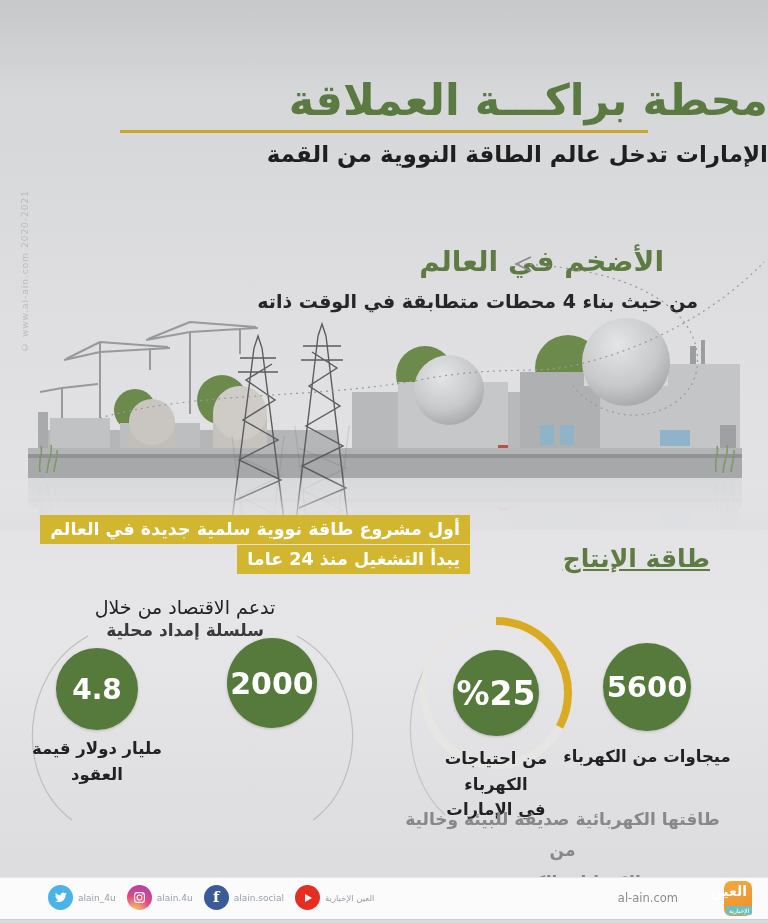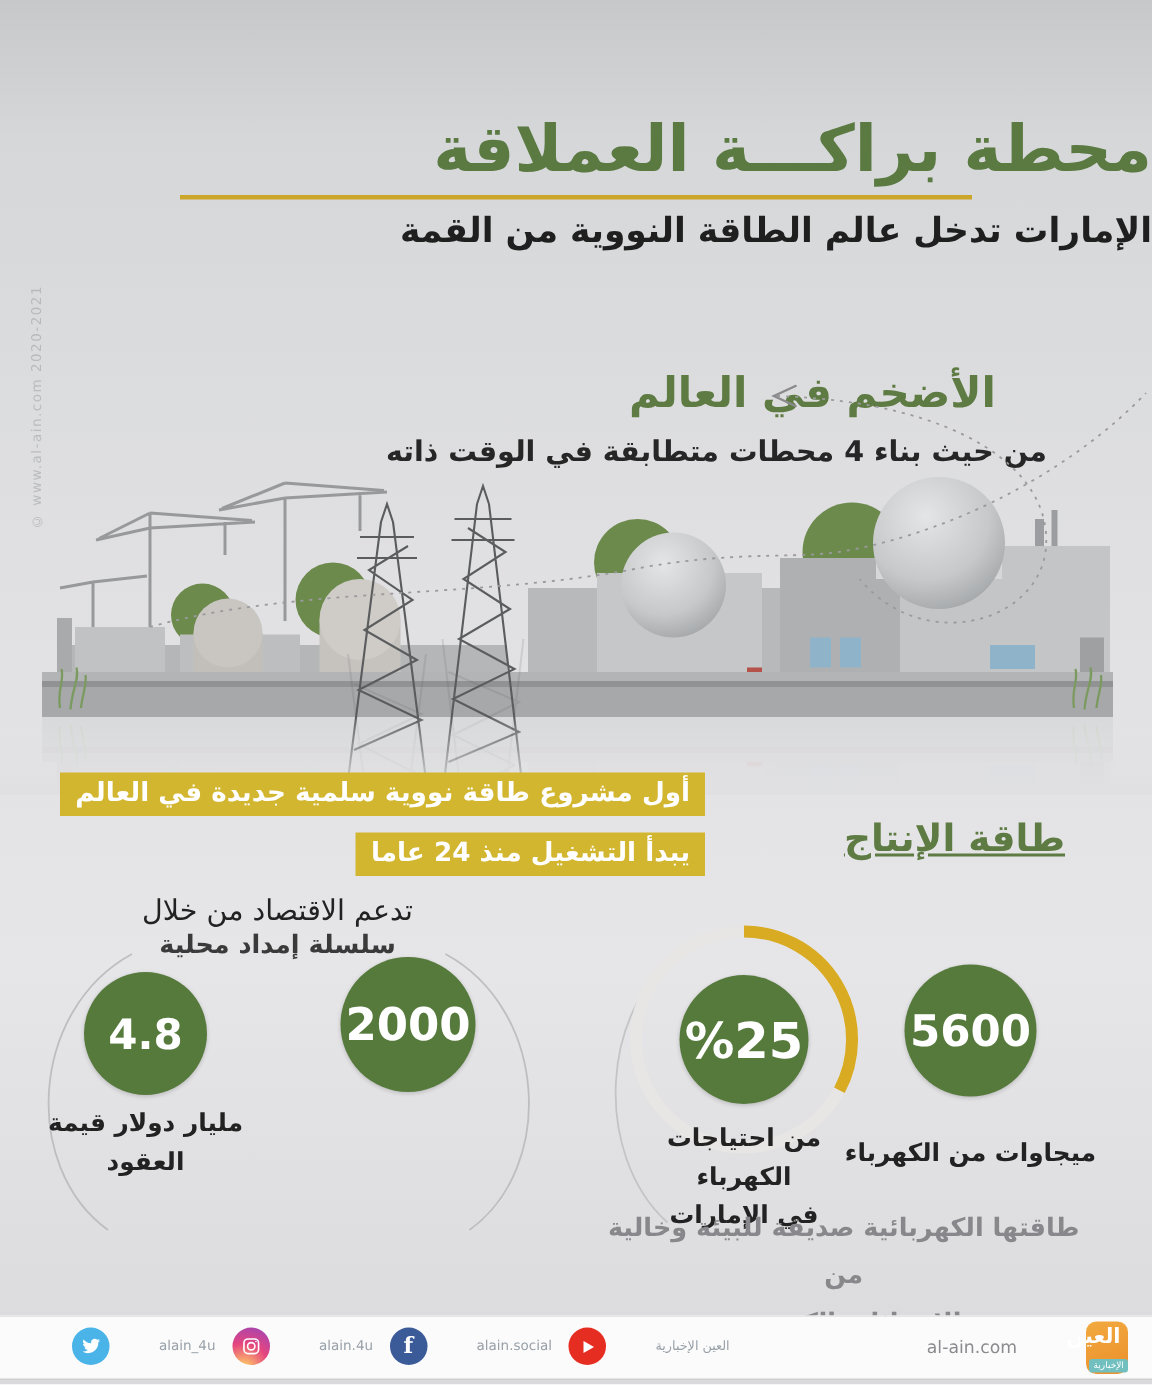--- a/index.html
+++ b/index.html
@@ -23,59 +23,59 @@
   .hero-head{top:245px; right:104px; font-size:28px; font-weight:bold; color:#5d7b42; direction:rtl;}
   .hero-sub{top:290px; right:70px; font-size:19px; font-weight:bold; color:#262626; direction:rtl;}
   
   .scene{top:240px; left:0;}
   
   .banner{top:515px; right:298px; text-align:right; direction:rtl;}
   .banner span{
     display:inline-block; background:#d3b630; color:#ffffff; font-weight:bold;
     font-size:17.5px; padding:4px 10px 5px 10px;
   }
-  .banner .l2{margin-top:11px;}
+  .banner .l2{margin-top:1px;}
   
   .prod-head{top:544px; left:420px; width:290px; text-align:right; font-size:25px; font-weight:bold; color:#5d7b42; direction:rtl;text-decoration:underline;}
   .eco-head{top:596px; left:25px; width:320px; text-align:center; direction:rtl; color:#222;}
   .eco-head .l1{font-size:19px; font-weight:normal;}
   .eco-head .l2{font-size:17px; font-weight:bold; color:#3a3a3a; margin-top:2px;}
   
   .stat-circle{
     border-radius:50%; background:#567a3c; color:#fff; font-weight:bold;
     display:flex; align-items:center; justify-content:center;
     box-shadow:0 1px 3px rgba(0,0,0,.18);
   }
   .c48  {left:56px;  top:648px; width:82px; height:82px; font-size:28px;}
   .c2000{left:227px; top:638px; width:90px; height:90px; font-size:30px;}
   .c5600{left:603px; top:643px; width:88px; height:88px; font-size:29px;}
   .stat-label{font-weight:bold; color:#222; font-size:16.5px; text-align:center; direction:rtl; line-height:1.55;}
   .l48  {left:12px;  top:736px; width:170px;}
   .l2000{left:187px; top:736px; width:170px;}
   .l25  {left:411px; top:746px; width:170px;}
-  .l5600{left:540px; top:744px; width:214px;margin-top:12px;}
+  .l5600{left:540px; top:744px; width:214px;}
   
   .donut{left:417px; top:614px; width:158px; height:158px;}
   .donut-inner{
     position:absolute; left:36px; top:36px; width:86px; height:86px; border-radius:50%;
     background:#567a3c; color:#fff; display:flex; align-items:center; justify-content:center;
     font-size:33px; font-weight:bold; box-shadow:0 1px 3px rgba(0,0,0,.18);
   }
   
   .footnote{left:390px; top:804px; width:345px; text-align:center; direction:rtl;
     color:#88888c; font-weight:bold; font-size:17px; line-height:1.85;}
   
   .footer{left:0; top:877px; width:768px; height:41px; background:#fbfbfb;
     border-top:1px solid #e6e6e8; border-bottom:1px solid #cfcfd1;}
   .social-row{position:absolute; left:48px; top:7px; display:flex; align-items:center; gap:11px;}
   .social-item{display:flex; align-items:center; gap:5px; cursor:pointer;}
   .sicon{width:25px; height:25px; border-radius:50%; display:flex; align-items:center; justify-content:center;}
   .tw{background:#4ab3e8;} .fb{background:#3a5a98;} .yt{background:#e62d22;}
   .ig{background:radial-gradient(circle at 30% 110%, #fdc468 8%, #e5457f 52%, #a445b2 92%);}
-  .handle{font-size:9px; color:#98a0a8;margin-left:28px;}
+  .handle{font-size:9px; color:#98a0a8;}
   .handle.ar{direction:rtl; font-size:8.5px;}
   .fb-f{color:#fff; font-weight:bold; font-size:15px; line-height:1; font-family:"DejaVu Serif",serif;}
   .yt-play{width:0; height:0; border-left:7px solid #fff; border-top:4.5px solid transparent; border-bottom:4.5px solid transparent; margin-left:2px;}
   .site-link{position:absolute; right:90px; top:13px; font-size:11.5px; color:#8b8b8f; cursor:pointer;}
   .brand-logo{position:absolute; right:16px; top:3px; width:28px; height:35px;
     background:linear-gradient(160deg,#f2aa3f,#eb8f2c); border-radius:7px; cursor:pointer;}
   .brand-logo .main{position:absolute; right:5px; top:2px; color:#fff; font-weight:bold; font-size:14px; direction:rtl;}
   .brand-logo .sub{position:absolute; left:2px; bottom:1px; background:#72bfbf; color:#fff;
     font-size:6px; padding:1px 3px; border-radius:2px; direction:rtl;}
 </style>

